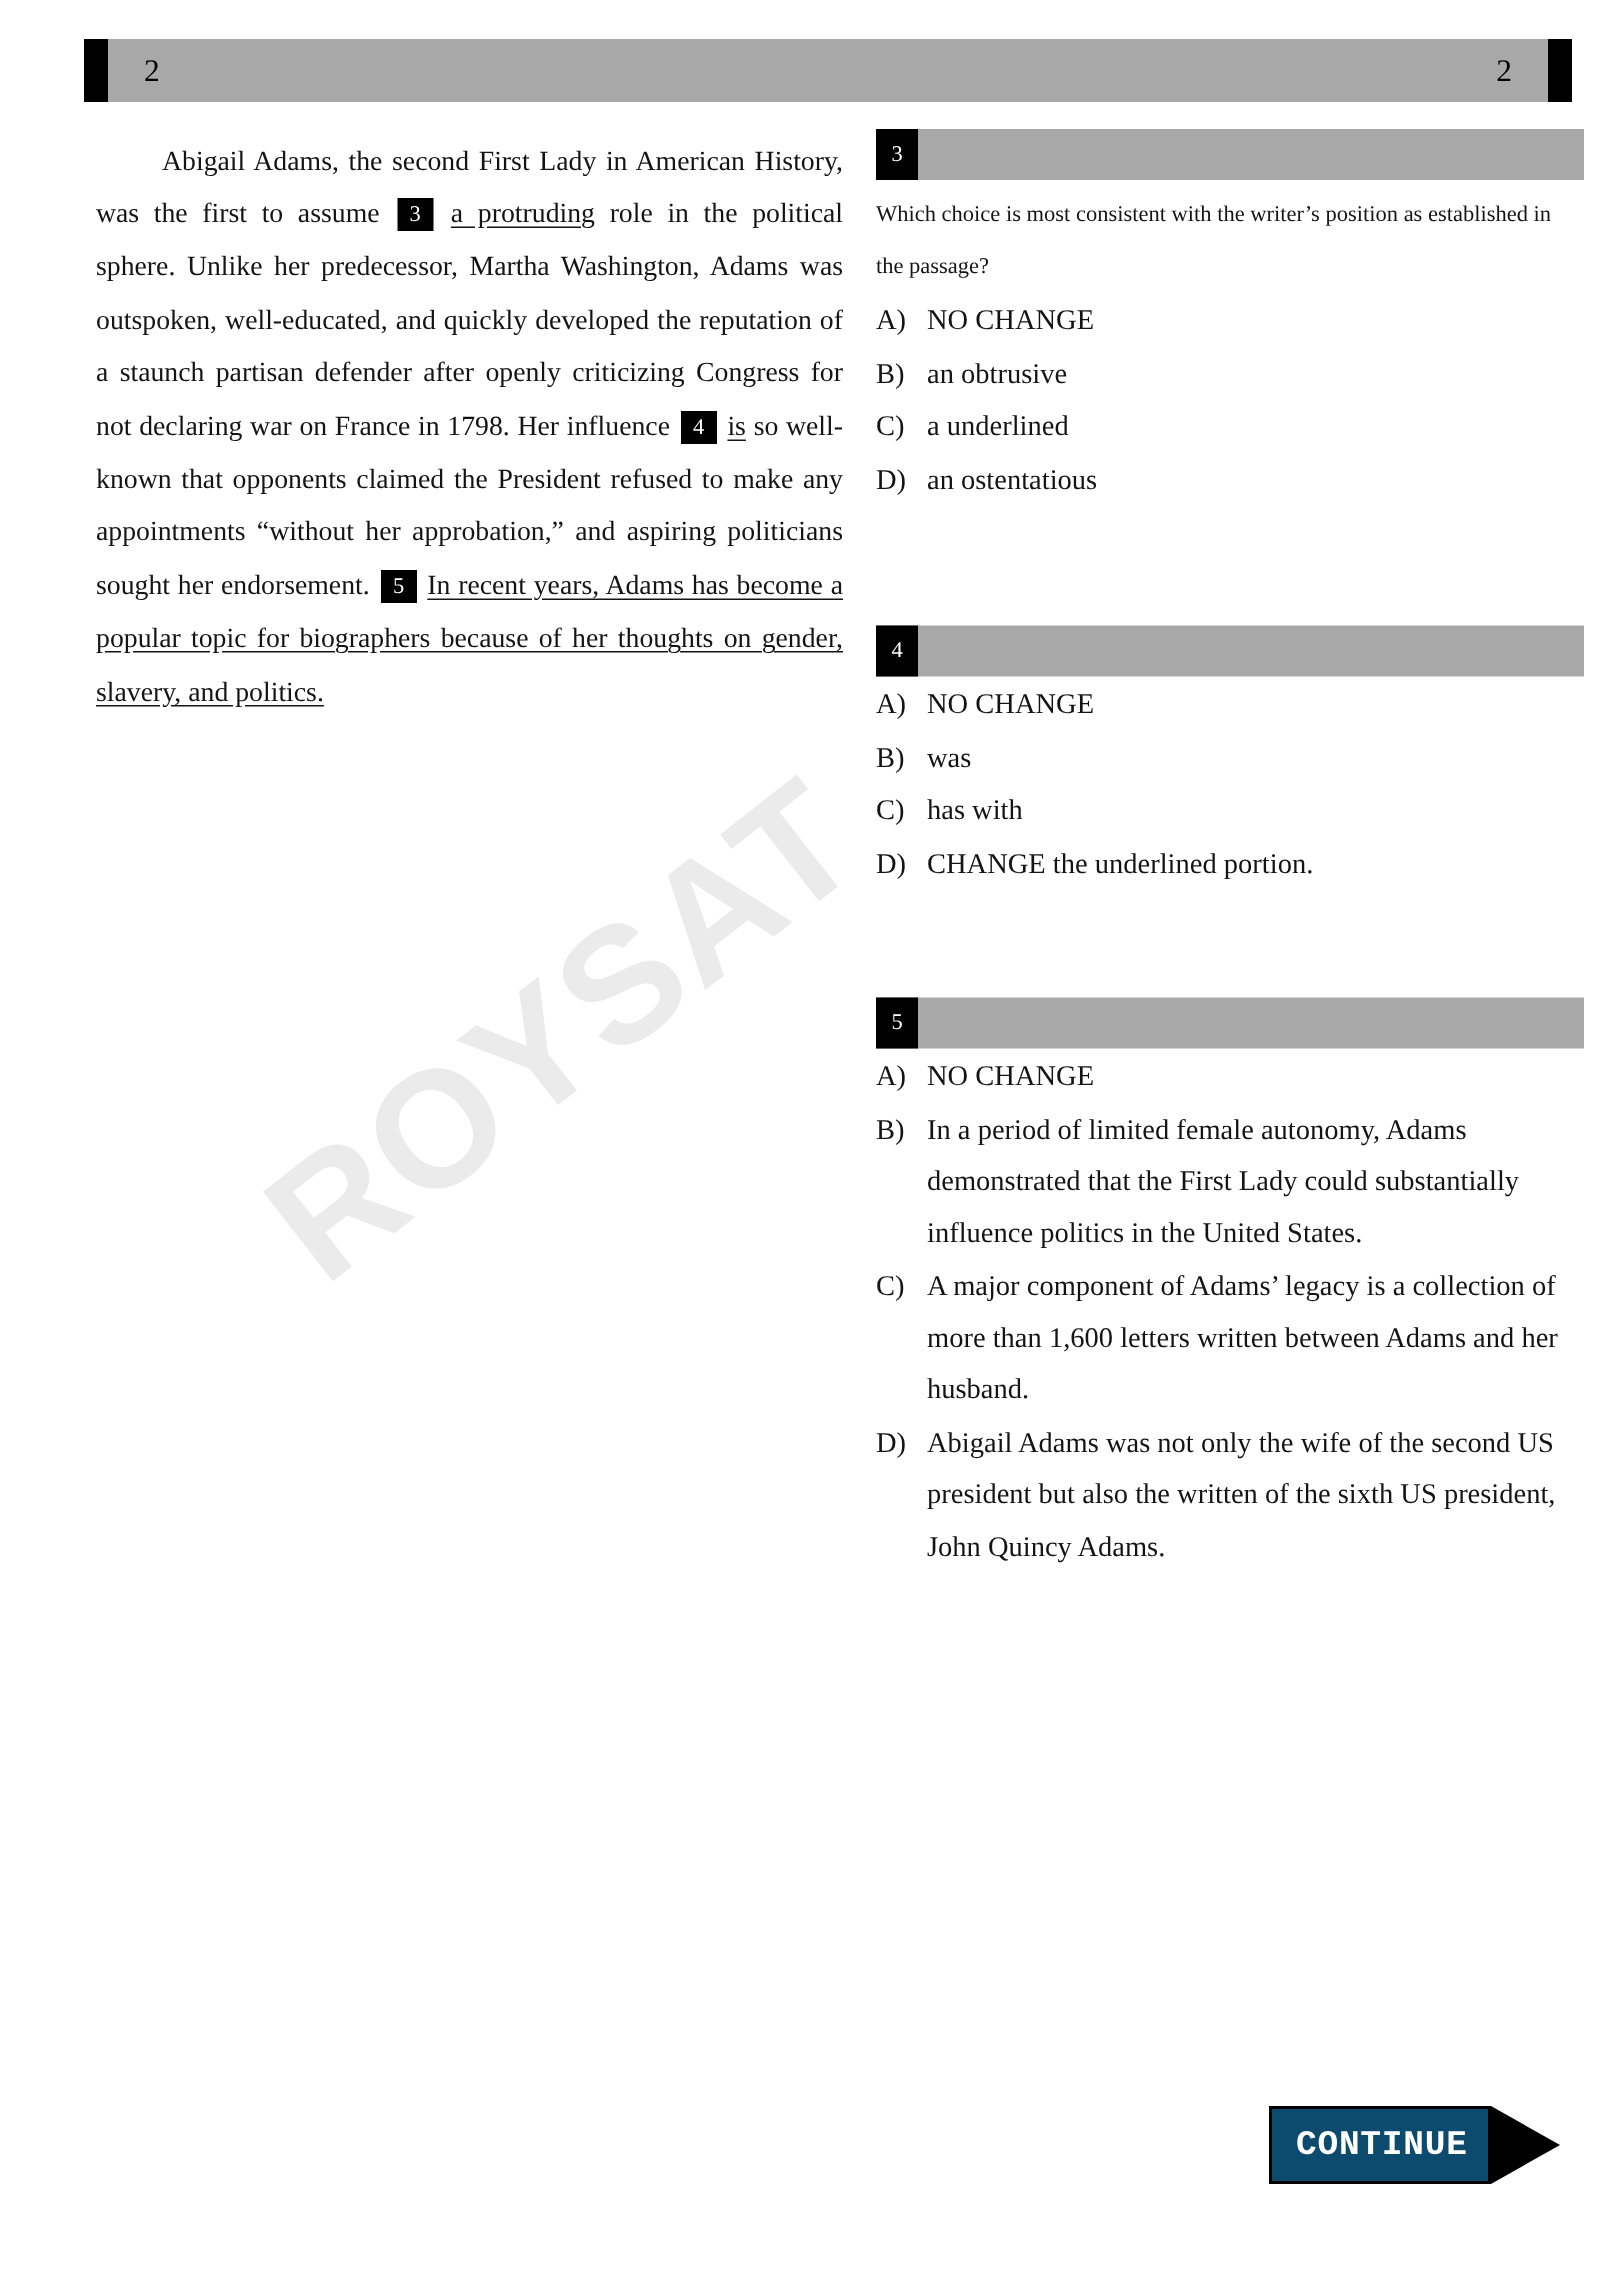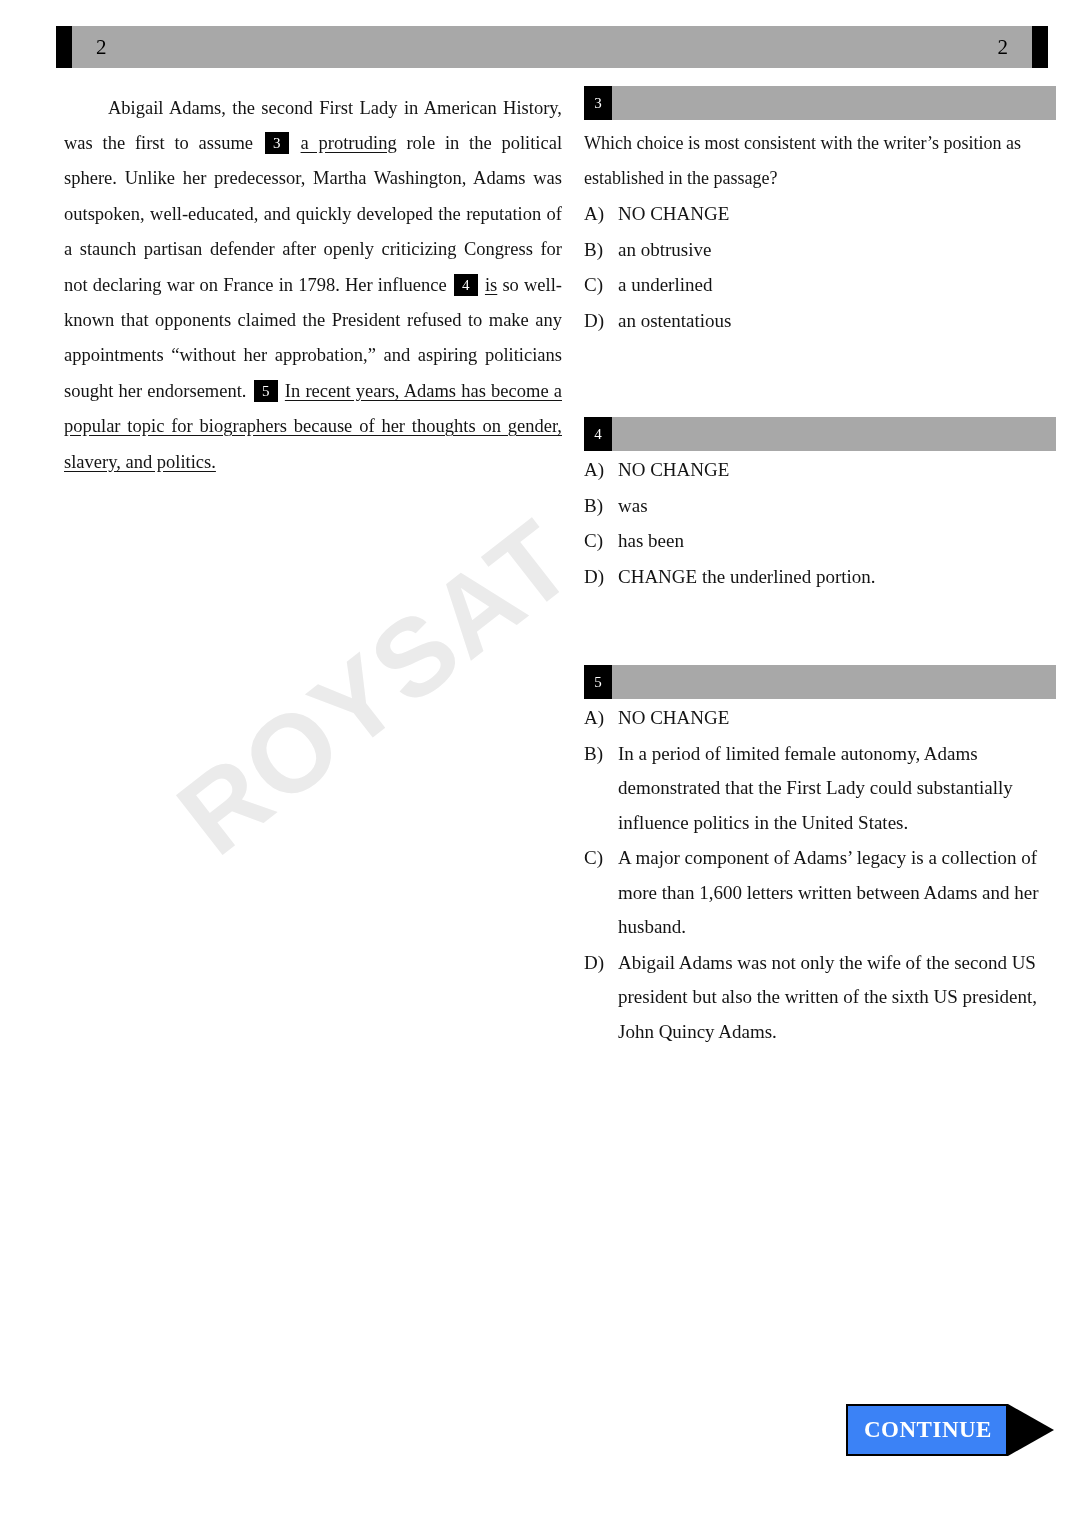--- a/index.html
+++ b/index.html
@@ -124,21 +124,21 @@
     width: 28px;
     height: 34px;
     background: #000;
     color: #fff;
     font-size: 15px;
     line-height: 34px;
     text-align: center;
     flex: 0 0 auto;
   }
   .qstem {
-    font-size: 18px;
+    font-size: 15px;
     line-height: 34.5px;
     margin-top: 6px;
     color: #141414;
   }
   .choices {
     margin-top: 2px;
   }
   .choice {
     display: flex;
     font-size: 19px;
@@ -161,23 +161,23 @@
   .continue {
     position: absolute;
     left: 846px;
     top: 1404px;
     height: 52px;
     display: flex;
     align-items: stretch;
     z-index: 3;
   }
   .continue-box {
-    background: #3b82f6;
+    background: #0c4a6e;
     color: #fff;
-    font-family: Liberation Serif, serif;
+    font-family: Liberation Mono, monospace;
     font-weight: bold;
     font-size: 23px;
     letter-spacing: 0.5px;
     padding: 0 14px 0 16px;
     display: flex;
     align-items: center;
     border: 2px solid #000;
     height: 52px;
     box-sizing: border-box;
   }
@@ -255,21 +255,21 @@
         <div class="choice">
           <span class="choice-letter">A)</span>
           <span class="choice-text">NO CHANGE</span>
         </div>
         <div class="choice">
           <span class="choice-letter">B)</span>
           <span class="choice-text">was</span>
         </div>
         <div class="choice">
           <span class="choice-letter">C)</span>
-          <span class="choice-text">has been</span>
+          <span class="choice-text">has with</span>
         </div>
         <div class="choice">
           <span class="choice-letter">D)</span>
           <span class="choice-text">CHANGE the underlined portion.</span>
         </div>
       </div>
     </div>
 
     <div class="gap-2"></div>
 

